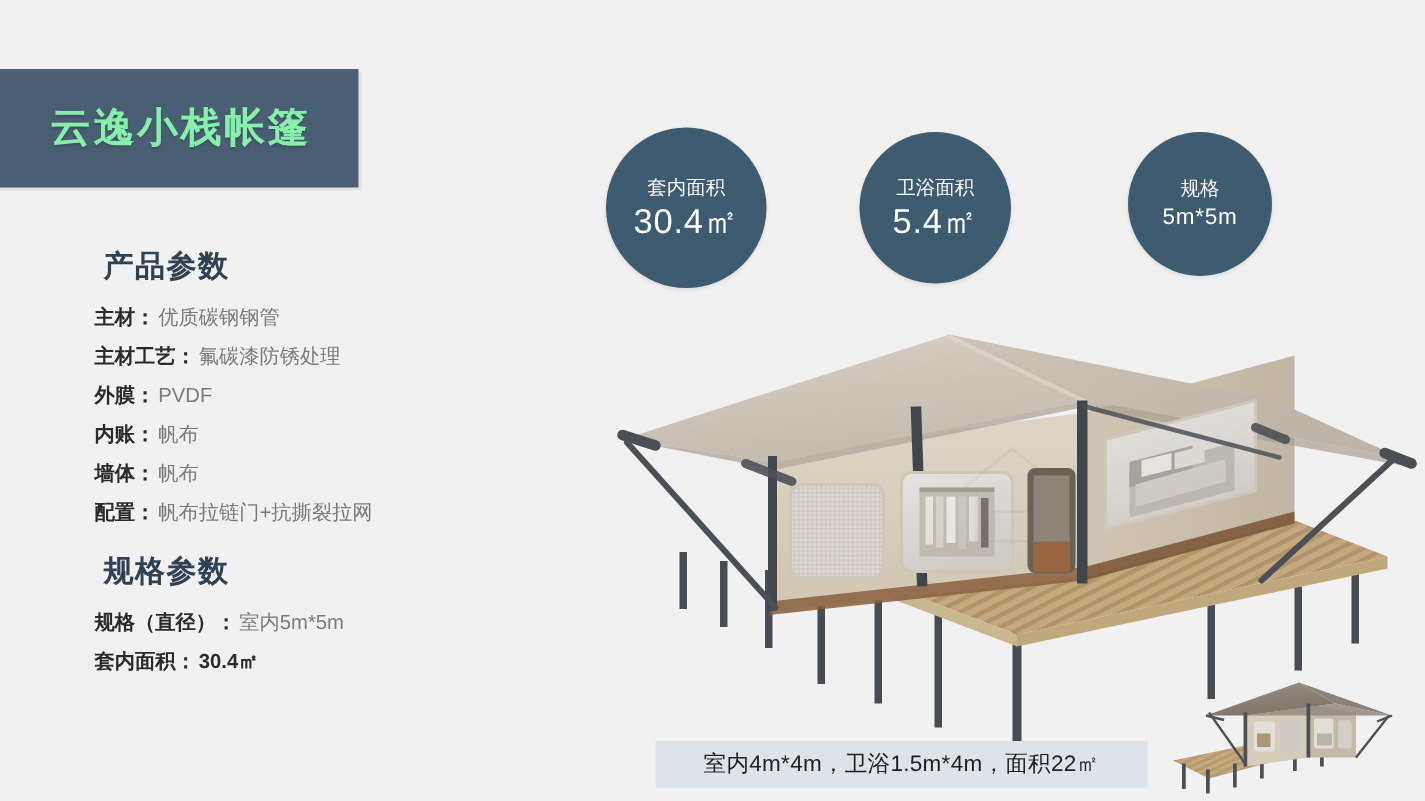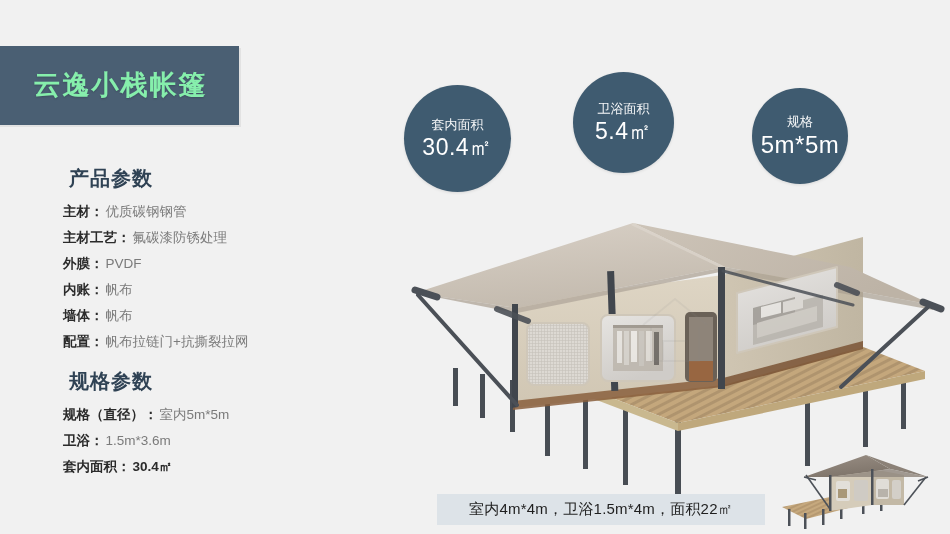--- a/index.html
+++ b/index.html
@@ -96,23 +96,23 @@
     line-height: 1.2;
     opacity: 0.95;
     margin-bottom: 3px;
   }
   .badge .badge-value {
     font-size: 23px;
     line-height: 1.1;
     letter-spacing: 0.5px;
   }
   .badge-1 { left: 404px; top: 85px;  width: 107px; height: 107px; }
-  .badge-2 { left: 573px; top: 72px;  width: 101px; height: 101px; }
+  .badge-2 { left: 573px; top: 88px;  width: 101px; height: 101px; }
   .badge-3 { left: 752px; top: 88px;  width: 96px;  height: 96px; text-align: center;  }
-  .badge-3 .badge-value { font-size: 24px; }
+  .badge-3 .badge-value { font-size: 15px; }
 
   
   .caption-bar {
     position: absolute;
     left: 437px;
     top: 494px;
     width: 328px;
     height: 31px;
     background: #dde3e8;
     display: flex;
@@ -177,23 +177,20 @@
         <span class="spec-label">配置：</span><span class="spec-value">帆布拉链门+抗撕裂拉网</span>
       </li>
     </ul>
   </div>
 
   <div class="spec-block block-size">
     <div class="spec-heading">规格参数</div>
     <ul class="spec-list">
       <li class="spec-row">
         <span class="spec-label">规格（直径）：</span><span class="spec-value">室内5m*5m</span>
-      </li>
-      <li class="spec-row">
-        <span class="spec-label">卫浴：</span><span class="spec-value">1.5m*3.6m</span>
       </li>
       <li class="spec-row">
         <span class="spec-label">套内面积：</span><span class="spec-value dark">30.4㎡</span>
       </li>
     </ul>
   </div>
 
   <div class="badge badge-1">
     <span class="badge-label">套内面积</span>
     <span class="badge-value">30.4㎡</span>

